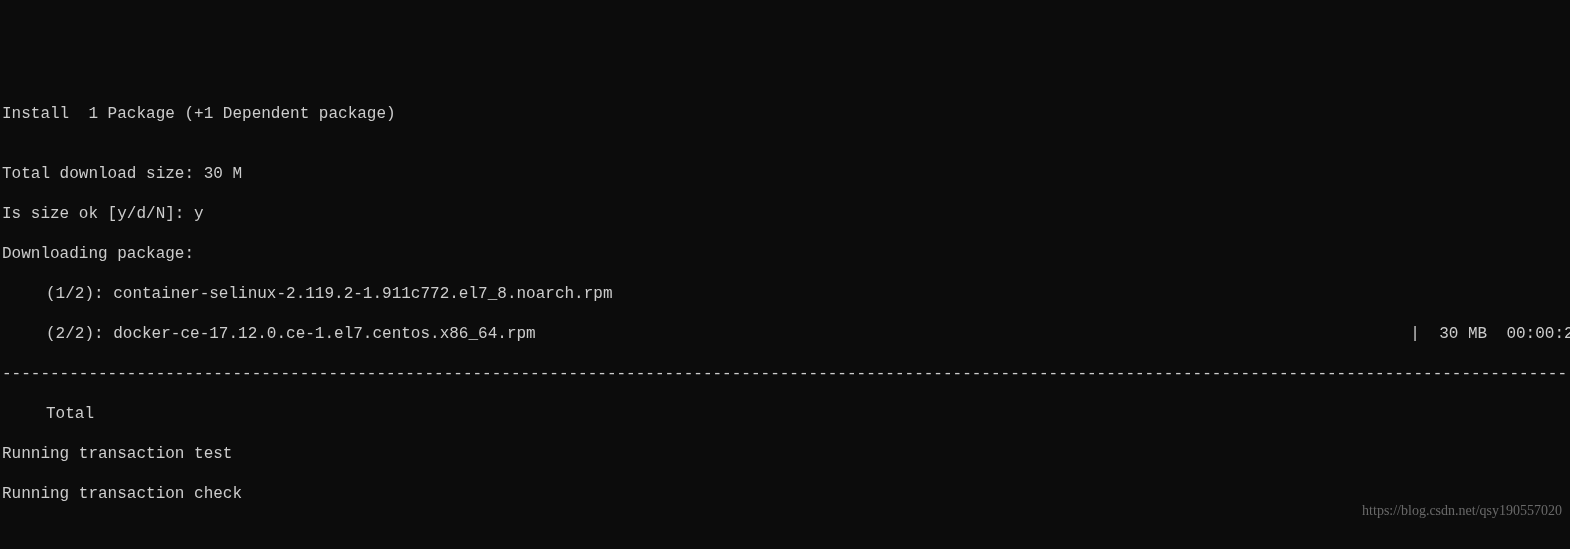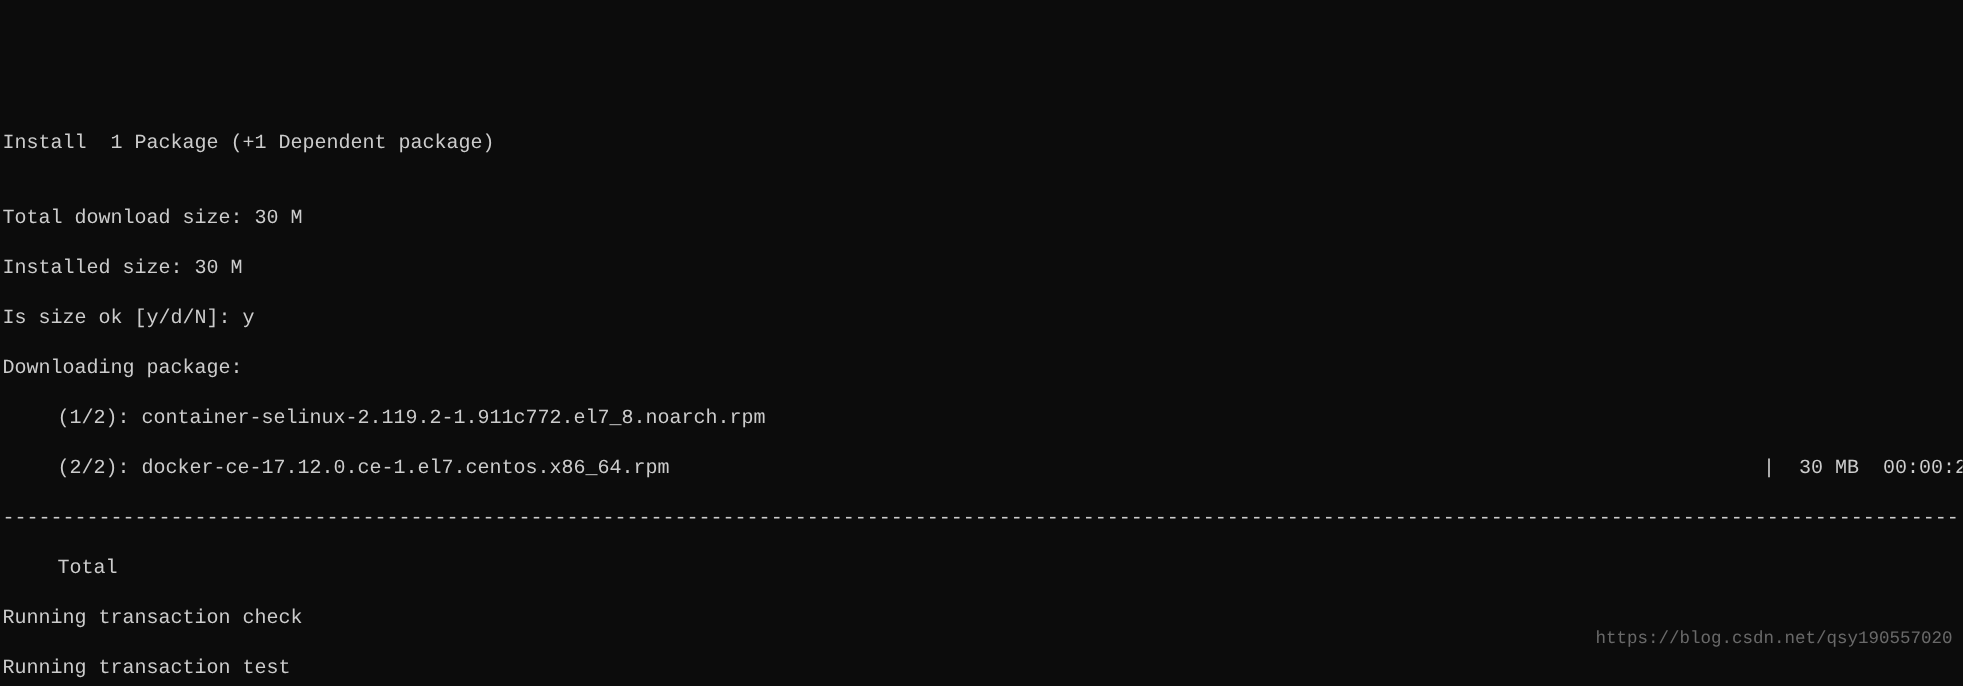--- a/index.html
+++ b/index.html
@@ -35,43 +35,42 @@
     .dashes {
       overflow: hidden;
       width: 100%;
       letter-spacing: 0;
     }
     .watermark {
       position: absolute;
       right: 8px;
       bottom: 28px;
       color: #888;
-      font-family: Liberation Mono, monospace;
+      font-family: Liberation Serif, serif;
       font-size: 14px;
       opacity: 0.75;
     }
   </style>
 </head>
 <body>
 
 
 
 <div>
 <div>Install  1 Package (+1 Dependent package)</div>
 <div></div>
 <div>Total download size: 30 M</div>
-<div>Installed size: 30 M</div>
 <div>Is size ok [y/d/N]: y</div>
 <div>Downloading package:</div>
 <div class="line"><span class="left">(1/2): container-selinux-2.119.2-1.911c772.el7_8.noarch.rpm</span></div>
 <div class="line"><span class="left">(2/2): docker-ce-17.12.0.ce-1.el7.centos.x86_64.rpm</span><span class="right">|  30 MB  00:00:29   </span></div>
 <div class="dashes">-------------------------------------------------------------------------------------------------------------------------------------------------------------------------------</div>
 <div class="line"><span class="left">Total</span></div>
+<div>Running transaction test</div>
 <div>Running transaction check</div>
-<div>Running transaction test</div>
 
 
 
 
 
 
 
 <div></div>
 
 

